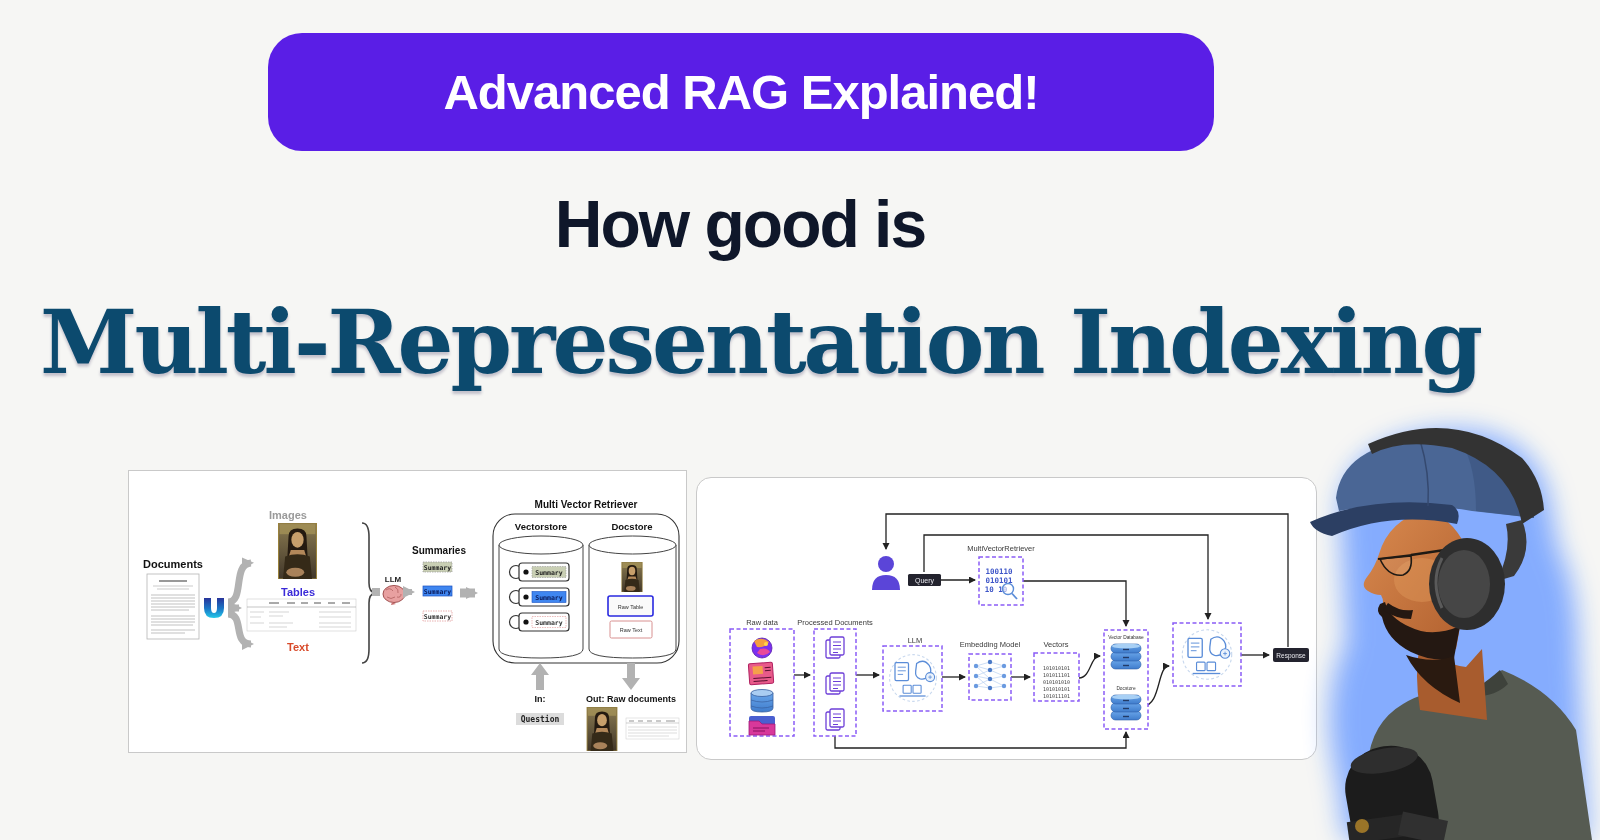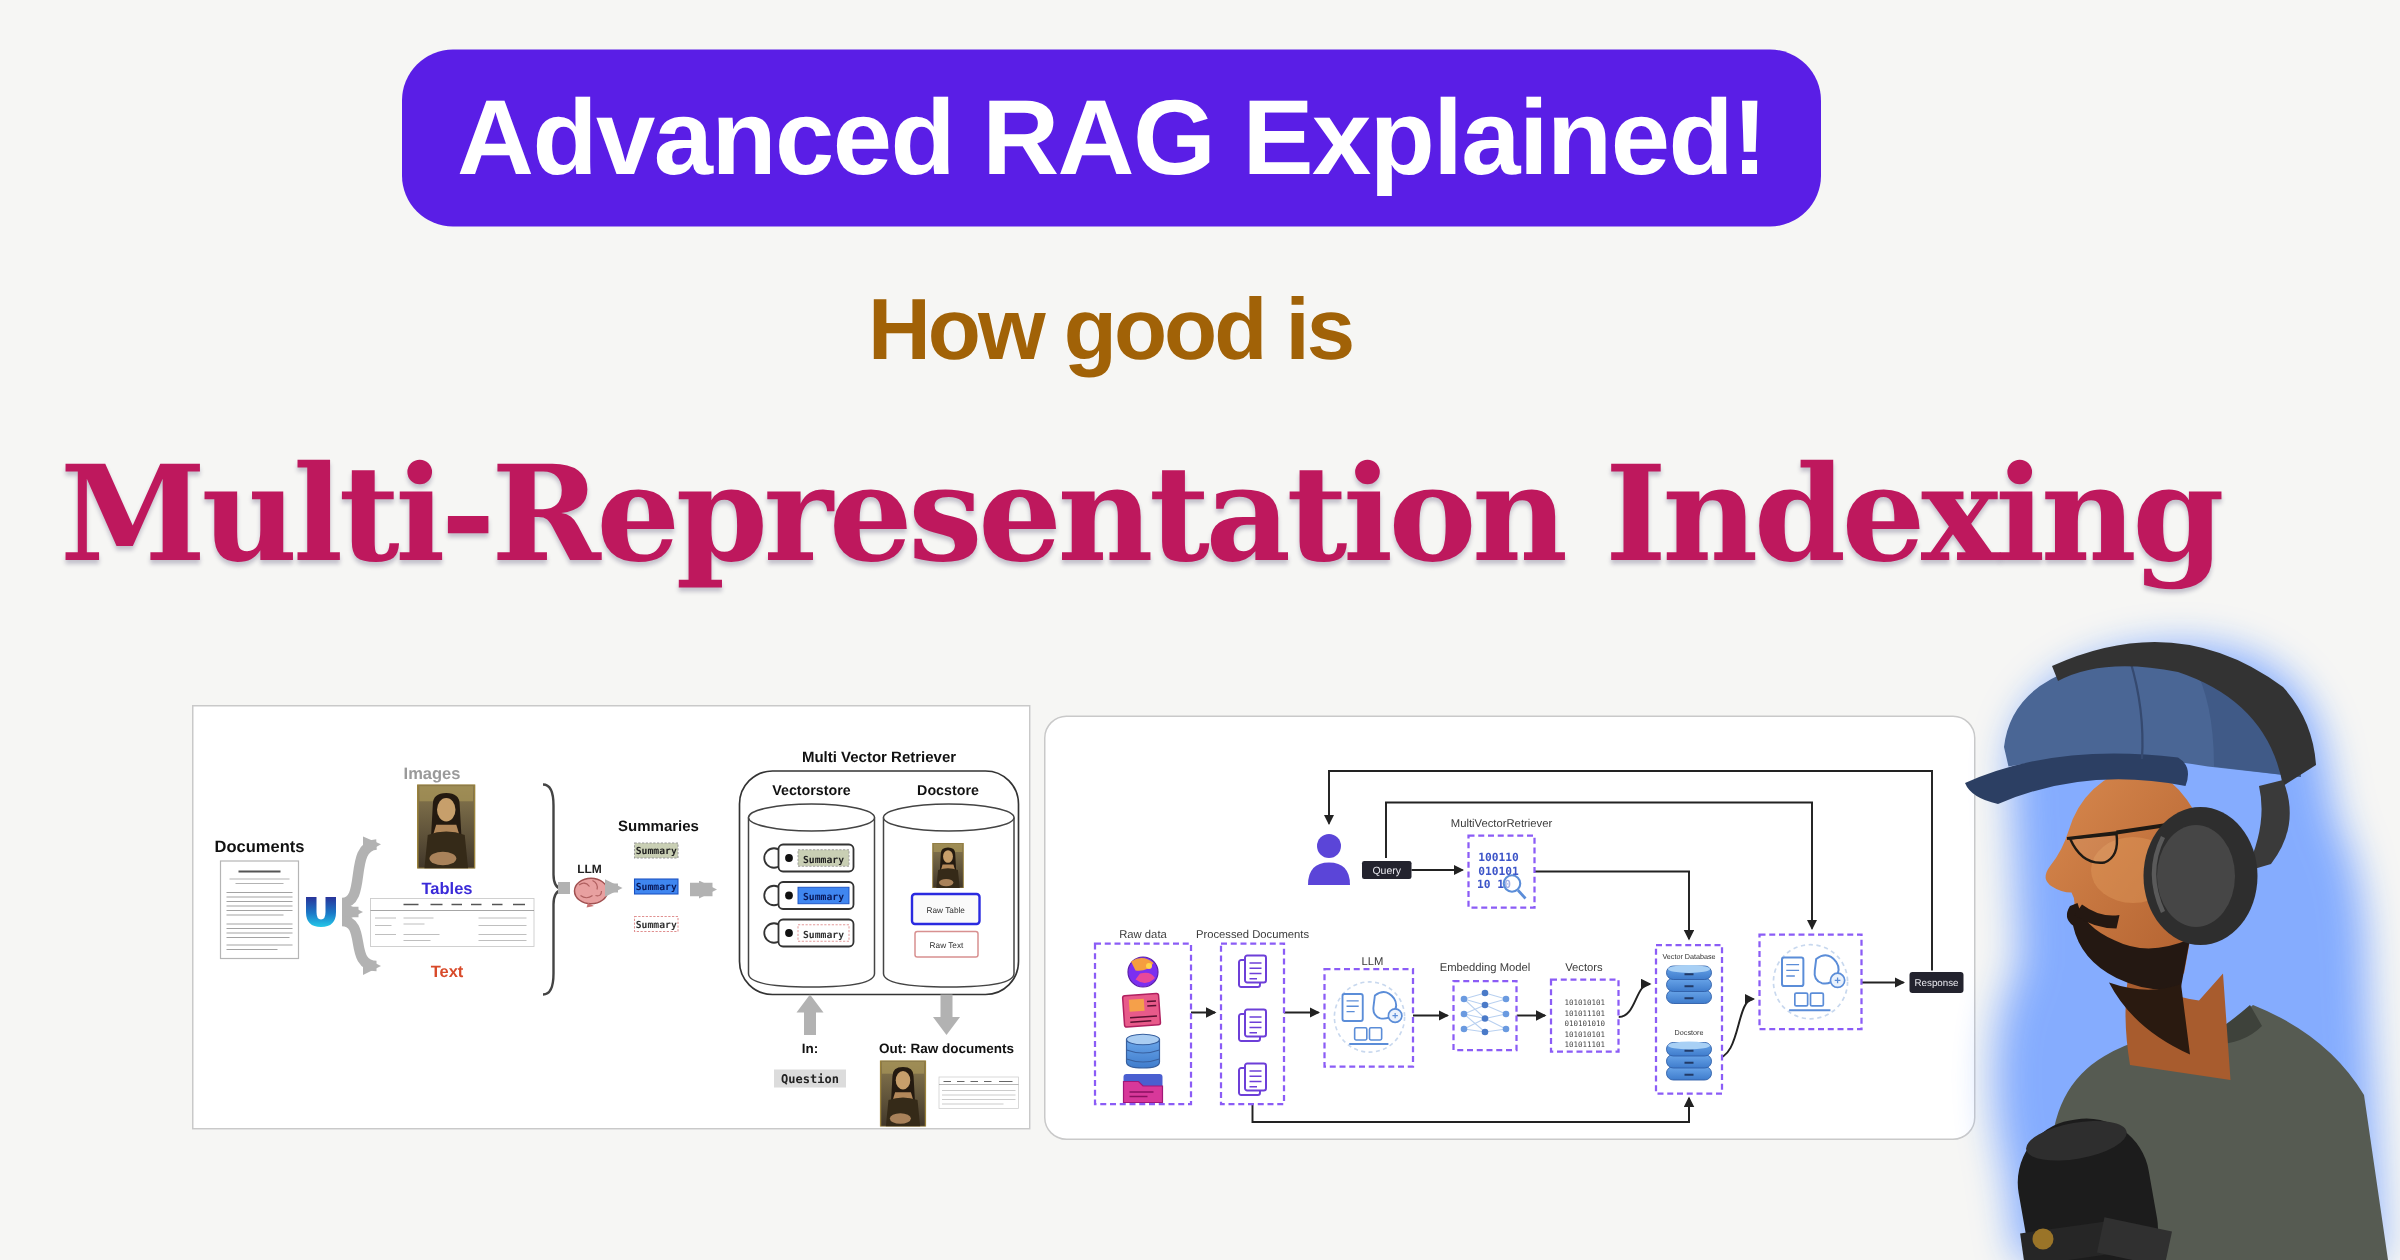--- a/index.html
+++ b/index.html
@@ -1,24 +1,24 @@
 <!DOCTYPE html>
 <html><head>
 <meta charset="utf-8">
 <style>
   html,body{margin:0;padding:0;}
   body{width:1600px;height:840px;position:relative;background:#f6f6f4;overflow:hidden;
        font-family:"Liberation Sans",sans-serif;}
   .abs{position:absolute;}
   #badge{left:268px;top:33px;width:946px;height:118px;background:#5a1ee6;border-radius:34px;
          display:flex;align-items:center;justify-content:center;}
-  #badge span{color:#ffffff;font-size:71px;font-weight:800;letter-spacing:-1px;text-align:center;}
-  #title1{left:40px;top:186px;width:1400px;text-align:center;color:#a16207;
-          font-size:58px;font-weight:800;letter-spacing:-2px;white-space:nowrap;}
-  #title2{left:40px;top:290px;width:1400px;text-align:center;color:#be185d;
+  #badge span{color:#ffffff;font-size:49px;font-weight:800;letter-spacing:-1px;text-align:center;}
+  #title1{left:40px;top:186px;width:1400px;text-align:center;color:#0f172a;
+          font-size:66px;font-weight:800;letter-spacing:-2px;white-space:nowrap;}
+  #title2{left:40px;top:290px;width:1400px;text-align:center;color:#0c4a6e;
           font-family:"DejaVu Serif",serif;font-size:88px;font-weight:bold;letter-spacing:-3px;
           white-space:nowrap;text-shadow:0 3px 3px rgba(40,30,80,0.25);}
   .panel{background:#ffffff;border:1px solid #c9c9c9;}
   #panelL{left:128px;top:470px;width:557px;height:281px;}
   #panelR{left:696px;top:477px;width:619px;height:281px;border-radius:15px;}
   #person{left:1270px;top:398px;width:330px;height:442px;}
   svg{display:block;}
   text{font-family:"Liberation Sans",sans-serif;}
   .mono{font-family:"DejaVu Sans Mono",monospace;}
 </style>

